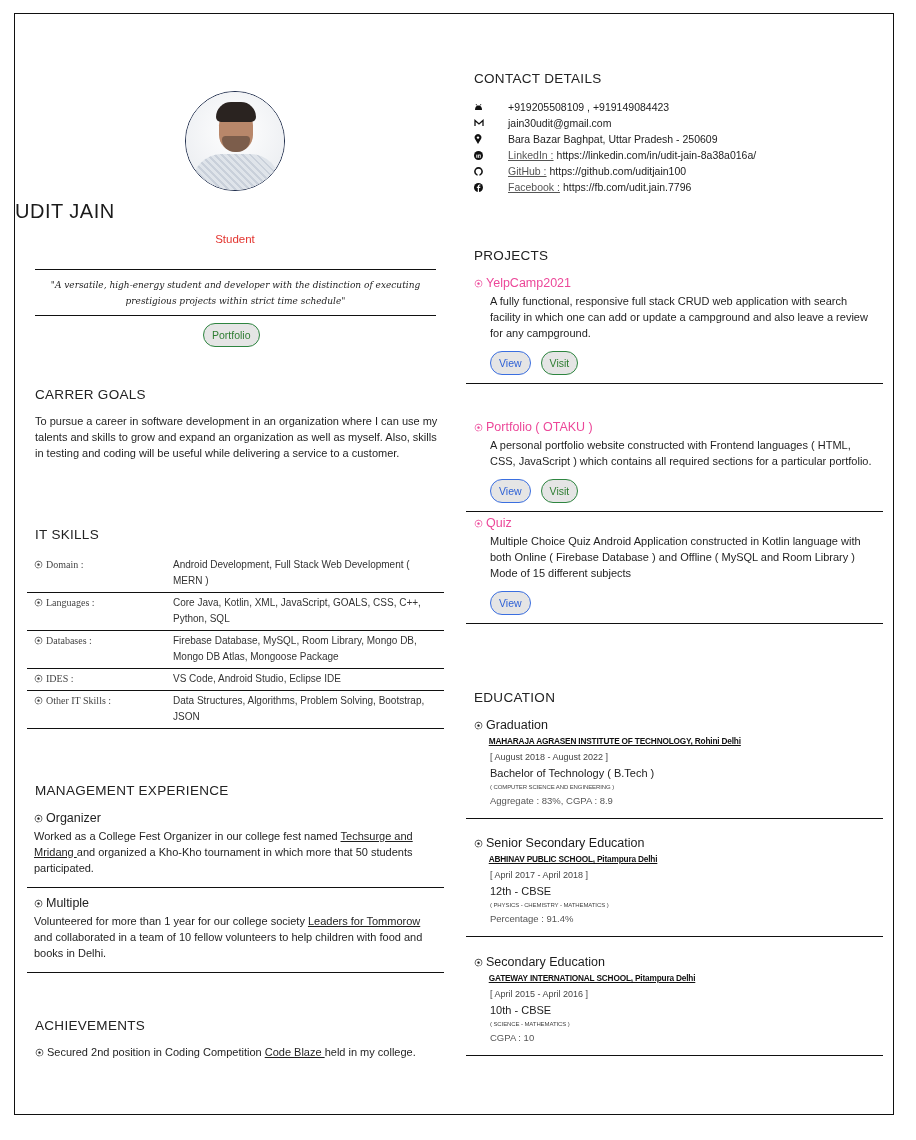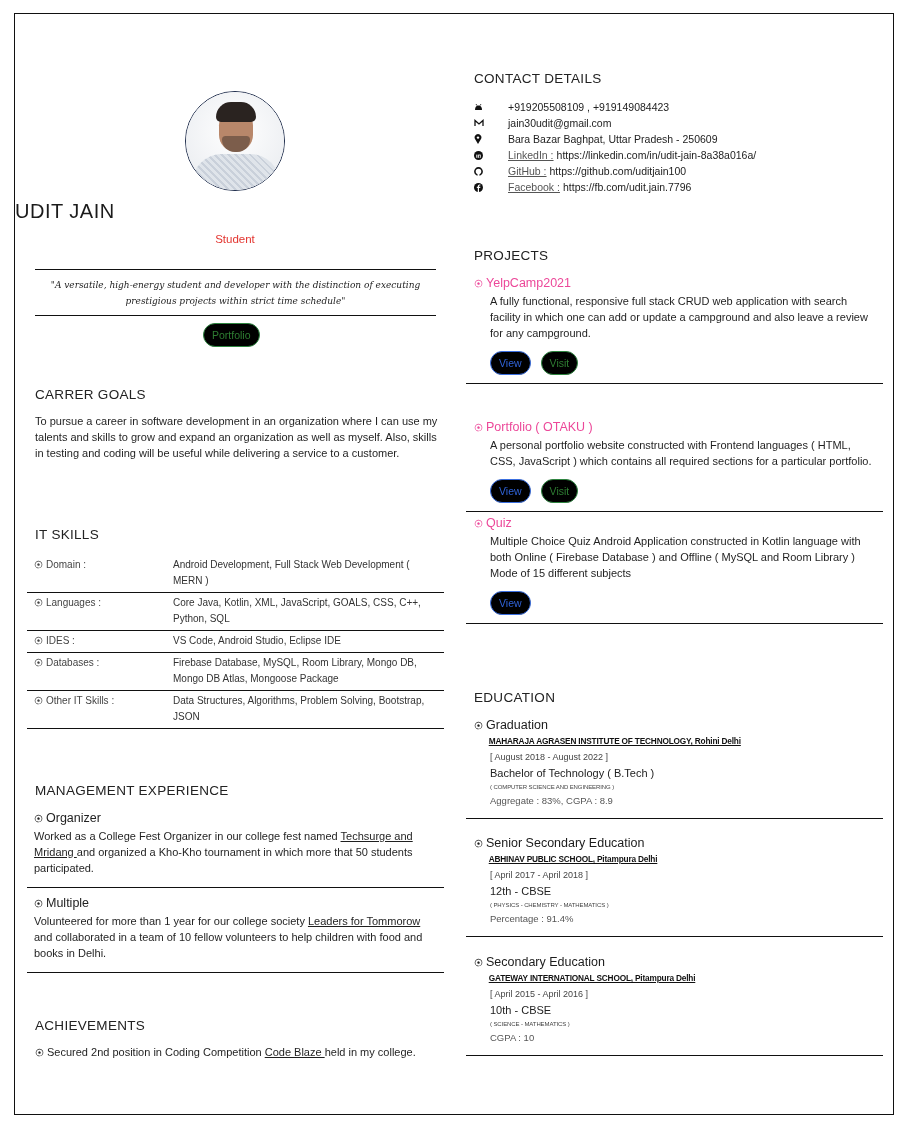--- a/index.html
+++ b/index.html
@@ -12,34 +12,34 @@
   
   .avatar { position: absolute; left: 170px; top: 77px; width: 100px; height: 100px; border-radius: 50%; border: 1.5px solid #1d2b4a; background: #f0f1f4; overflow: hidden; }
   .avatar .bg { position:absolute; inset:0; background: radial-gradient(circle at 50% 40%, #fff 0%, #eef0f3 70%); }
   .avatar .hair { position:absolute; left:30px; top:10px; width:40px; height:20px; border-radius: 18px 18px 6px 6px; background:#2a2320; }
   .avatar .face { position:absolute; left:33px; top:20px; width:34px; height:40px; border-radius: 14px 14px 18px 18px; background:#b8876a; }
   .avatar .beard { position:absolute; left:36px; top:44px; width:28px; height:16px; border-radius: 4px 4px 14px 14px; background:#4a3a32; opacity:.55; }
   .avatar .shirt { position:absolute; left:6px; top:62px; width:88px; height:50px; border-radius: 30px 30px 0 0; background: repeating-linear-gradient(45deg,#c9d0da 0 2px,#dfe4ea 2px 5px); }
   .name { position: absolute; left: 0; width: 440px; top: 186px; font-size: 20px; letter-spacing: .5px; color: #1b1b1b; }
   .role { position: absolute; left: 0; width: 440px; top: 219px; text-align: center; font-size: 11.5px; color: #e3342f; }
   .quote { position: absolute; left: 20px; width: 401px; top: 255px; height: 47px; border-top: 1.3px solid #111; border-bottom: 1.3px solid #111; text-align: center; font-family: "DejaVu Serif", serif; font-style: italic; font-size: 9px; line-height: 16px; padding-top: 7px; color: #222; }
-  .pill { display: inline-block; border-radius: 13px; font-size: 10.5px; line-height: 22px; height: 24px; padding: 0 8px; background: #000000; cursor: pointer; }
+  .pill { display: inline-block; border-radius: 13px; font-size: 10.5px; line-height: 22px; height: 24px; padding: 0 8px; background: #e5e5e5; cursor: pointer; }
   .pill.green { border: 1.2px solid #2e8540; color: #2e7d32; }
   .pill.blue { border: 1.2px solid #3b6fe0; color: #2f62d6; }
   .portfolio-btn { position: absolute; left: 188px; top: 309px; }
 
   .section-title { position: absolute; font-size: 13.5px; letter-spacing: .3px; color: #222; }
   .para { position: absolute; font-size: 11px; line-height: 16px; color: #1f1f1f; }
   .para a, .link { color: #1f1f1f; text-decoration: underline; }
   .bullet { font-size: 9px; margin-right: 3px; }
 
   
   .skills { position: absolute; left: 12px; top: 541px; width: 417px; }
   .skill-row { display: flex; border-bottom: 1.3px solid #111; padding: 2px 0 3px 7px; font-size: 10px; line-height: 16px; color: #333; }
-  .skill-row .k { width: 139px; flex: none; color: #444; }
+  .skill-row .k { width: 139px; flex: none; color: #444; font-family: Liberation Serif, serif; }
   .skill-row .v { flex: 1; padding-right: 12px; }
 
   .exp-item { position: absolute; left: 12px; width: 417px; border-bottom: 1.3px solid #111; }
   .exp-item .t { font-size: 12.5px; padding-left: 7px; color: #222; }
   .exp-item .d { font-size: 11px; line-height: 16px; padding: 3px 8px 11px 7px; color: #1f1f1f; }
 
   
   .contacts { position: absolute; left: 8px; top: 85px; width: 410px; }
   .c-row { display: flex; align-items: center; height: 16px; font-size: 10.5px; color: #222; }
   .c-row .ic { width: 34px; flex: none; display: flex; align-items: center; }
@@ -83,26 +83,26 @@
     <div class="skills">
       <div class="skill-row">
           <div class="k"><span class="bullet">⦿</span><span>Domain :</span></div>
           <div class="v">Android Development, Full Stack Web Development ( MERN )</div>
         </div>
       <div class="skill-row">
           <div class="k"><span class="bullet">⦿</span><span>Languages :</span></div>
           <div class="v">Core Java, Kotlin, XML, JavaScript, GOALS, CSS, C++, Python, SQL</div>
         </div>
       <div class="skill-row">
+          <div class="k"><span class="bullet">⦿</span><span>Databases :</span></div>
+          <div class="v">Firebase Database, MySQL, Room Library, Mongo DB, Mongo DB Atlas, Mongoose Package</div>
+        </div>
+      <div class="skill-row">
           <div class="k"><span class="bullet">⦿</span><span>IDES :</span></div>
           <div class="v">VS Code, Android Studio, Eclipse IDE</div>
-        </div>
-      <div class="skill-row">
-          <div class="k"><span class="bullet">⦿</span><span>Databases :</span></div>
-          <div class="v">Firebase Database, MySQL, Room Library, Mongo DB, Mongo DB Atlas, Mongoose Package</div>
         </div>
       <div class="skill-row">
           <div class="k"><span class="bullet">⦿</span><span>Other IT Skills :</span></div>
           <div class="v">Data Structures, Algorithms, Problem Solving, Bootstrap, JSON</div>
         </div>
     </div>
 
     <div class="section-title" style="left:20px;top:769px;">MANAGEMENT EXPERIENCE</div>
     <div class="exp-item" style="top:797px;">
       <div class="t"><span class="bullet">⦿</span><span>Organizer</span></div>

